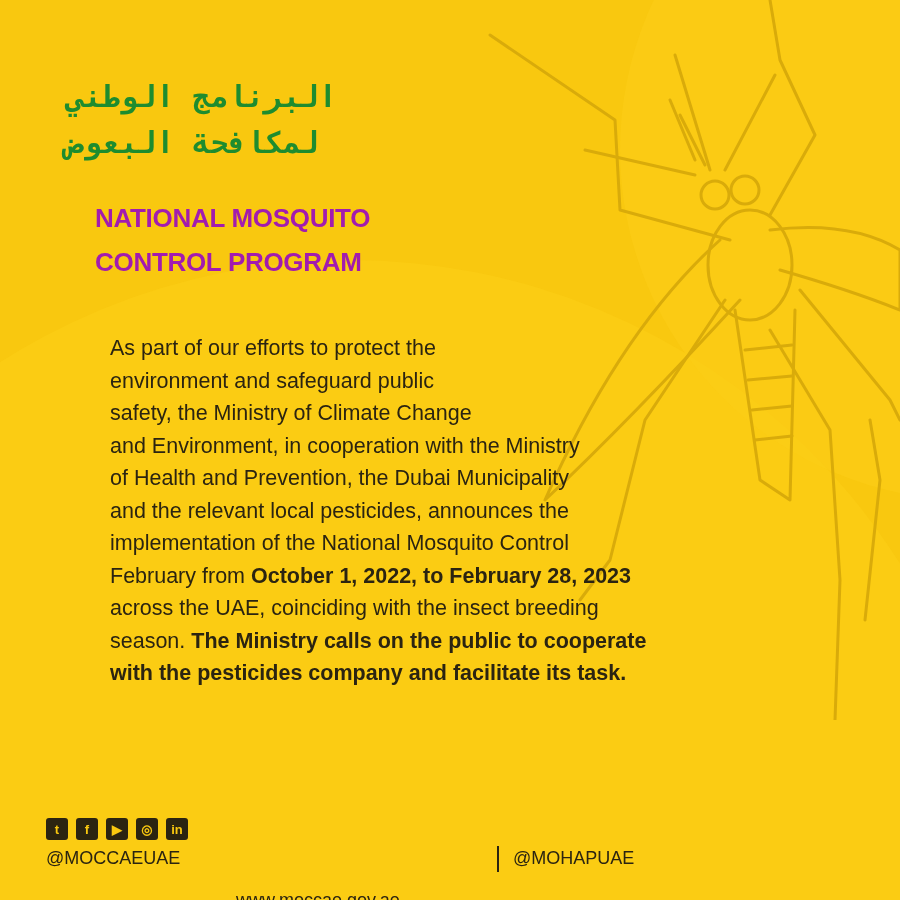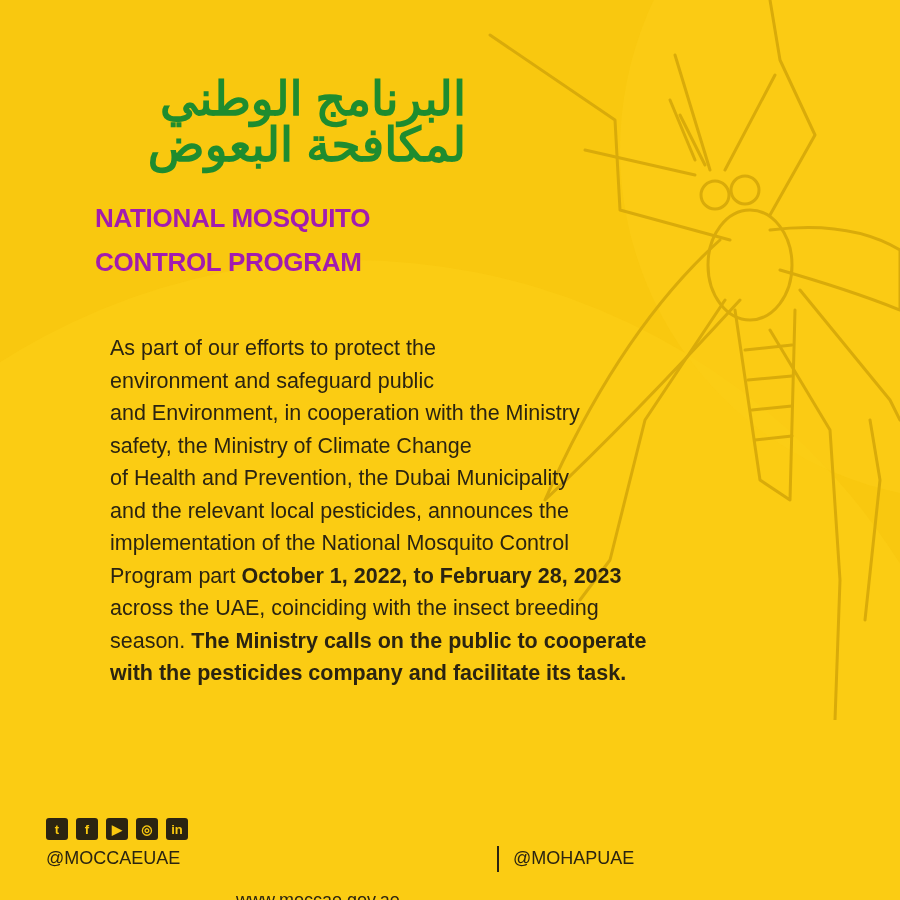--- a/index.html
+++ b/index.html
@@ -17,24 +17,24 @@
   .bg-arc2 {
     position: absolute; left: 620px; top: -200px;
     width: 700px; height: 700px; border-radius: 50%;
     background: #fbcd18; opacity: 0.6;
   }
   .mosquito {
     position: absolute; left: 470px; top: 0; width: 430px; height: 720px;
   }
   .arabic {
     position: absolute; left: 66px; top: 76px; width: 400px;
-    direction: rtl; text-align: right;
+    direction: rtl; text-align: left;
     color: #1e8c2f; font-weight: bold;
-    font-family: Liberation Sans, sans-serif;
-    font-size: 47px; line-height: 46px;
+    font-family: Liberation Mono, monospace;
+    font-size: 30px; line-height: 46px;
   }
   .title {
     position: absolute; left: 66px; top: 196px;
     color: #a21caf; font-weight: bold;
     font-size: 26px; line-height: 44px;
     letter-spacing: -0.3px;
     margin-left: 29px;
   }
   .body-text {
     position: absolute; left: 66px; top: 332px; width: 700px;
@@ -97,26 +97,26 @@
 </div>
 
 <div class="title">
   <div>NATIONAL MOSQUITO</div>
   <div>CONTROL PROGRAM</div>
 </div>
 
 <div class="body-text">
   <div>As part of our efforts to protect the</div>
   <div>environment and safeguard public</div>
+  <div>safety, the Ministry of Climate Change</div>
   <div>and Environment, in cooperation with the Ministry</div>
-  <div>safety, the Ministry of Climate Change</div>
   <div>of Health and Prevention, the Dubai Municipality</div>
   <div>and the relevant local pesticides, announces the</div>
   <div>implementation of the National Mosquito Control</div>
-  <div><span>Program part </span><b>October 1, 2022, to February 28, 2023</b></div>
+  <div><span>February from </span><b>October 1, 2022, to February 28, 2023</b></div>
   <div>across the UAE, coinciding with the insect breeding</div>
   <div><span>season. </span><b>The Ministry calls on the public to cooperate</b></div>
   <div><b>with the pesticides company and facilitate its task.</b></div>
 </div>
 
 <div class="social">
   <div class="ico">t</div>
   <div class="ico">f</div>
   <div class="ico">▶</div>
   <div class="ico">◎</div>

